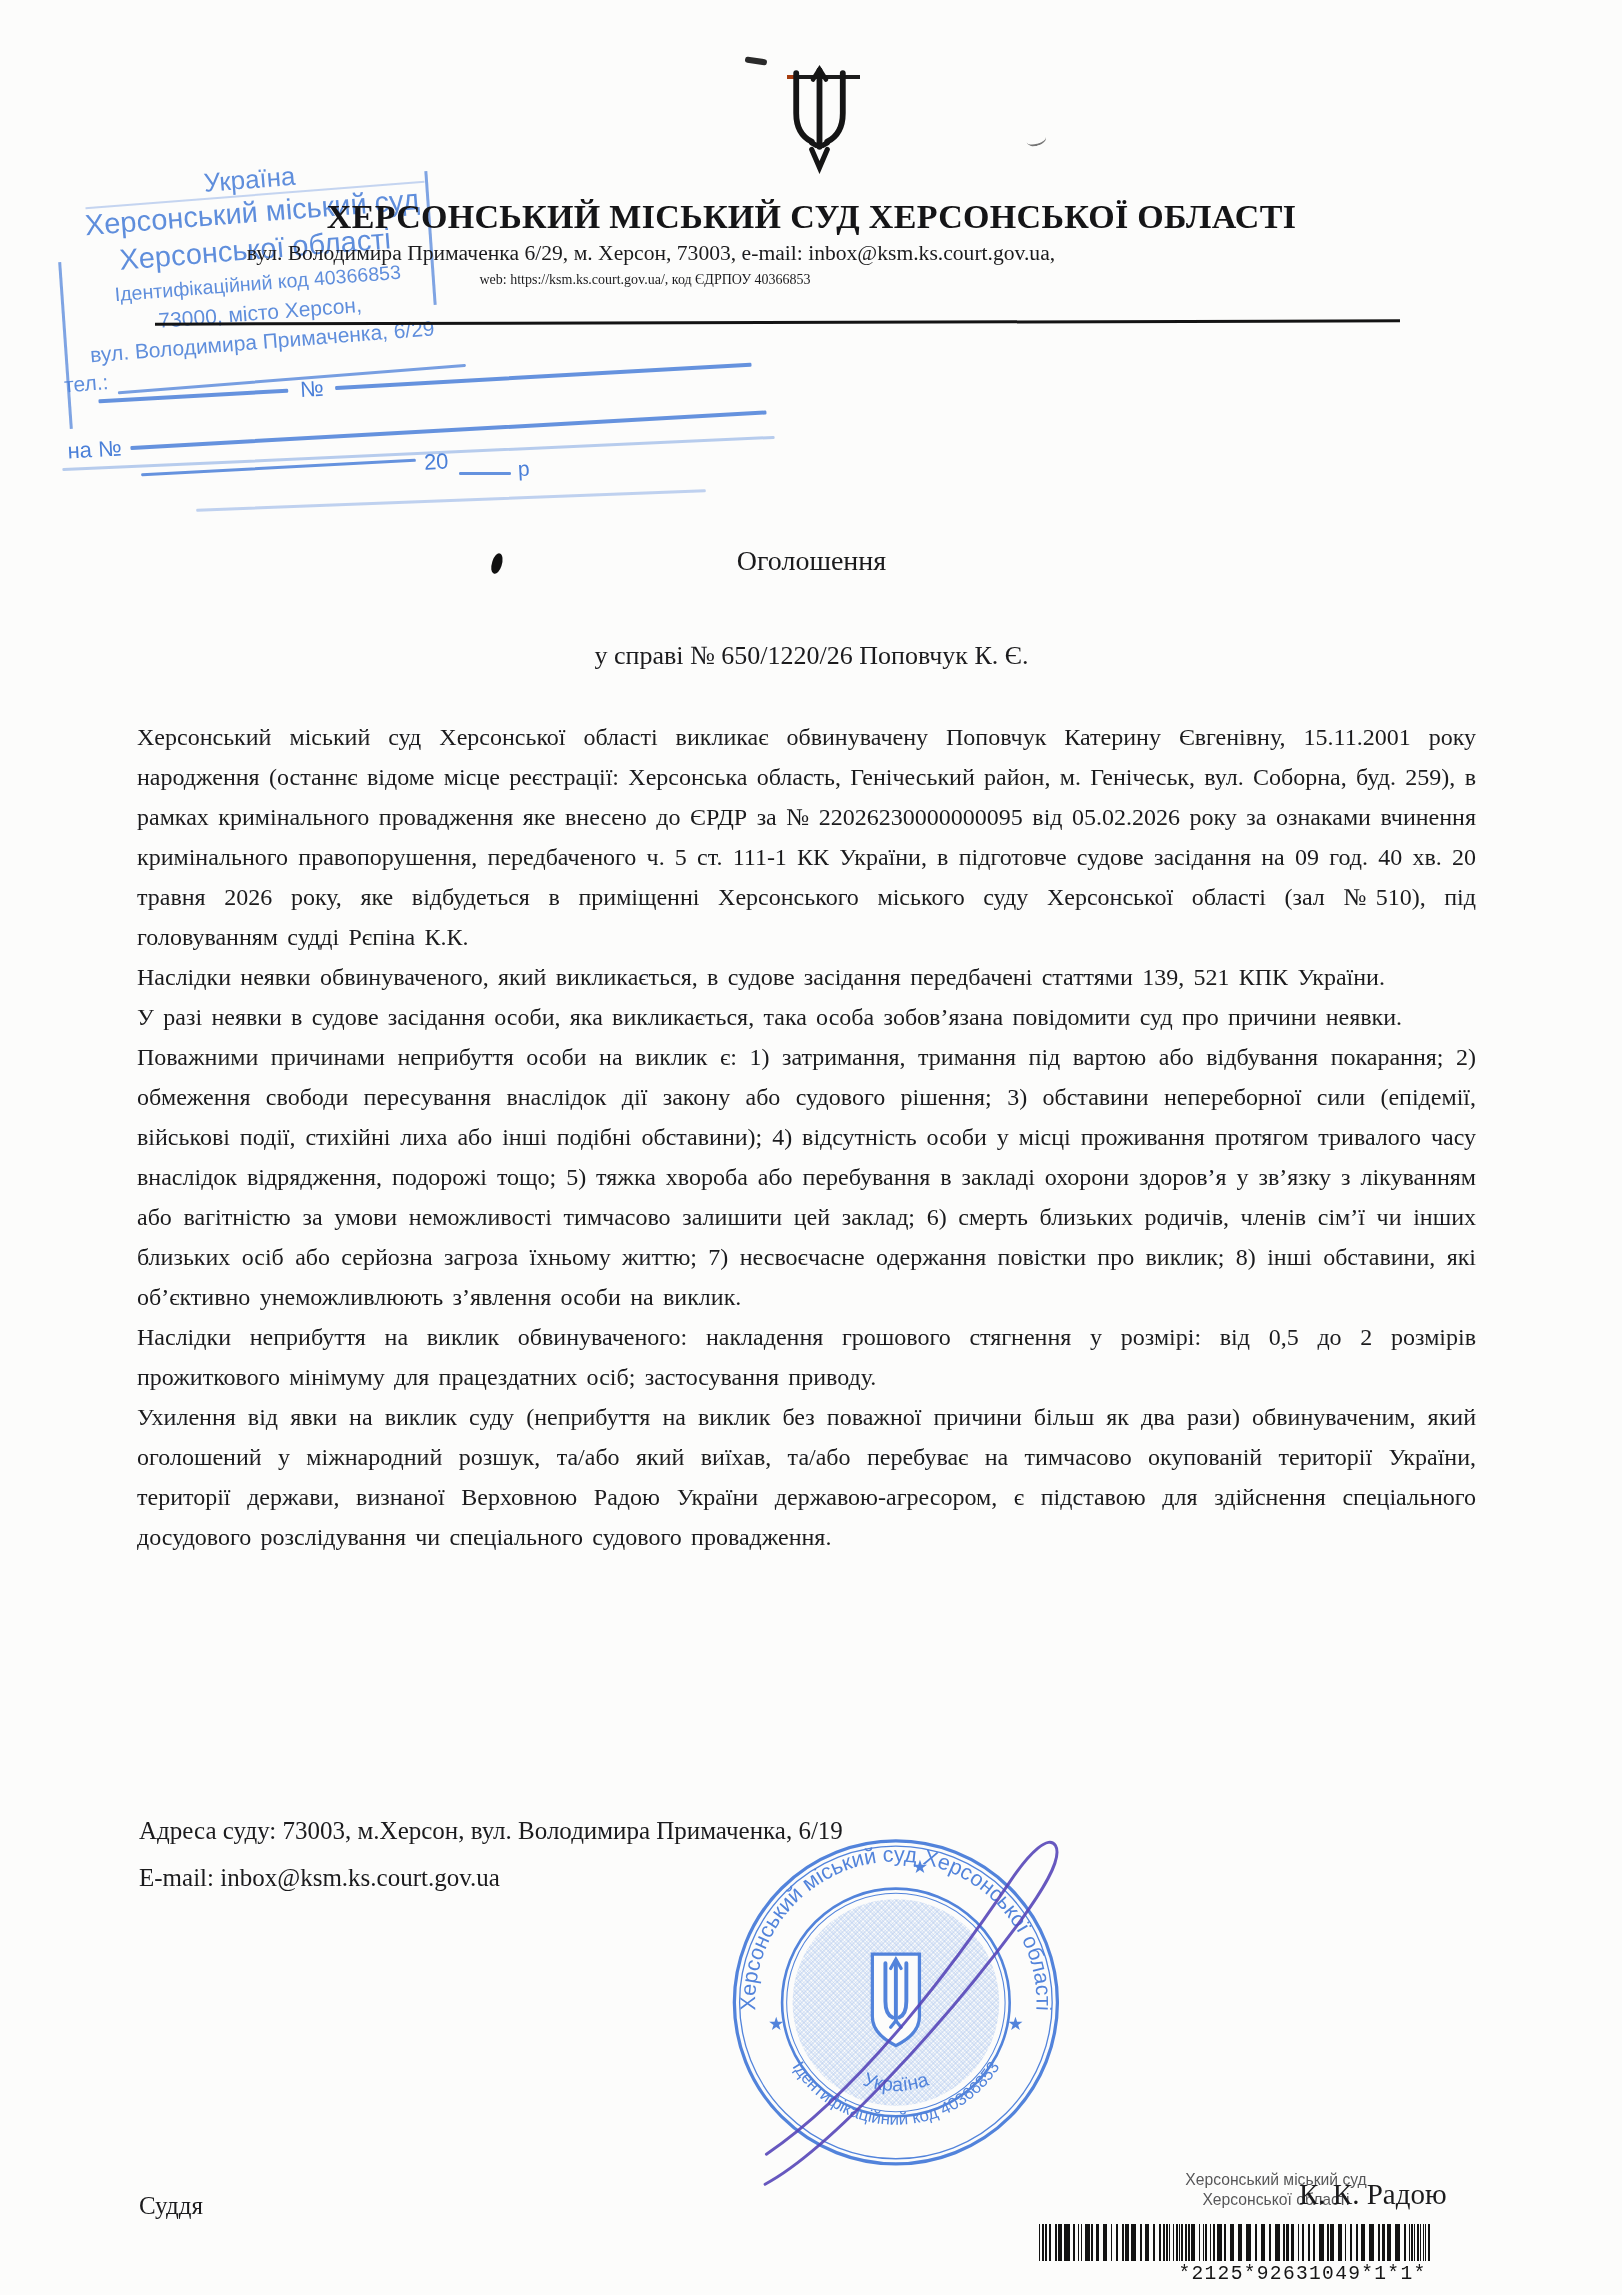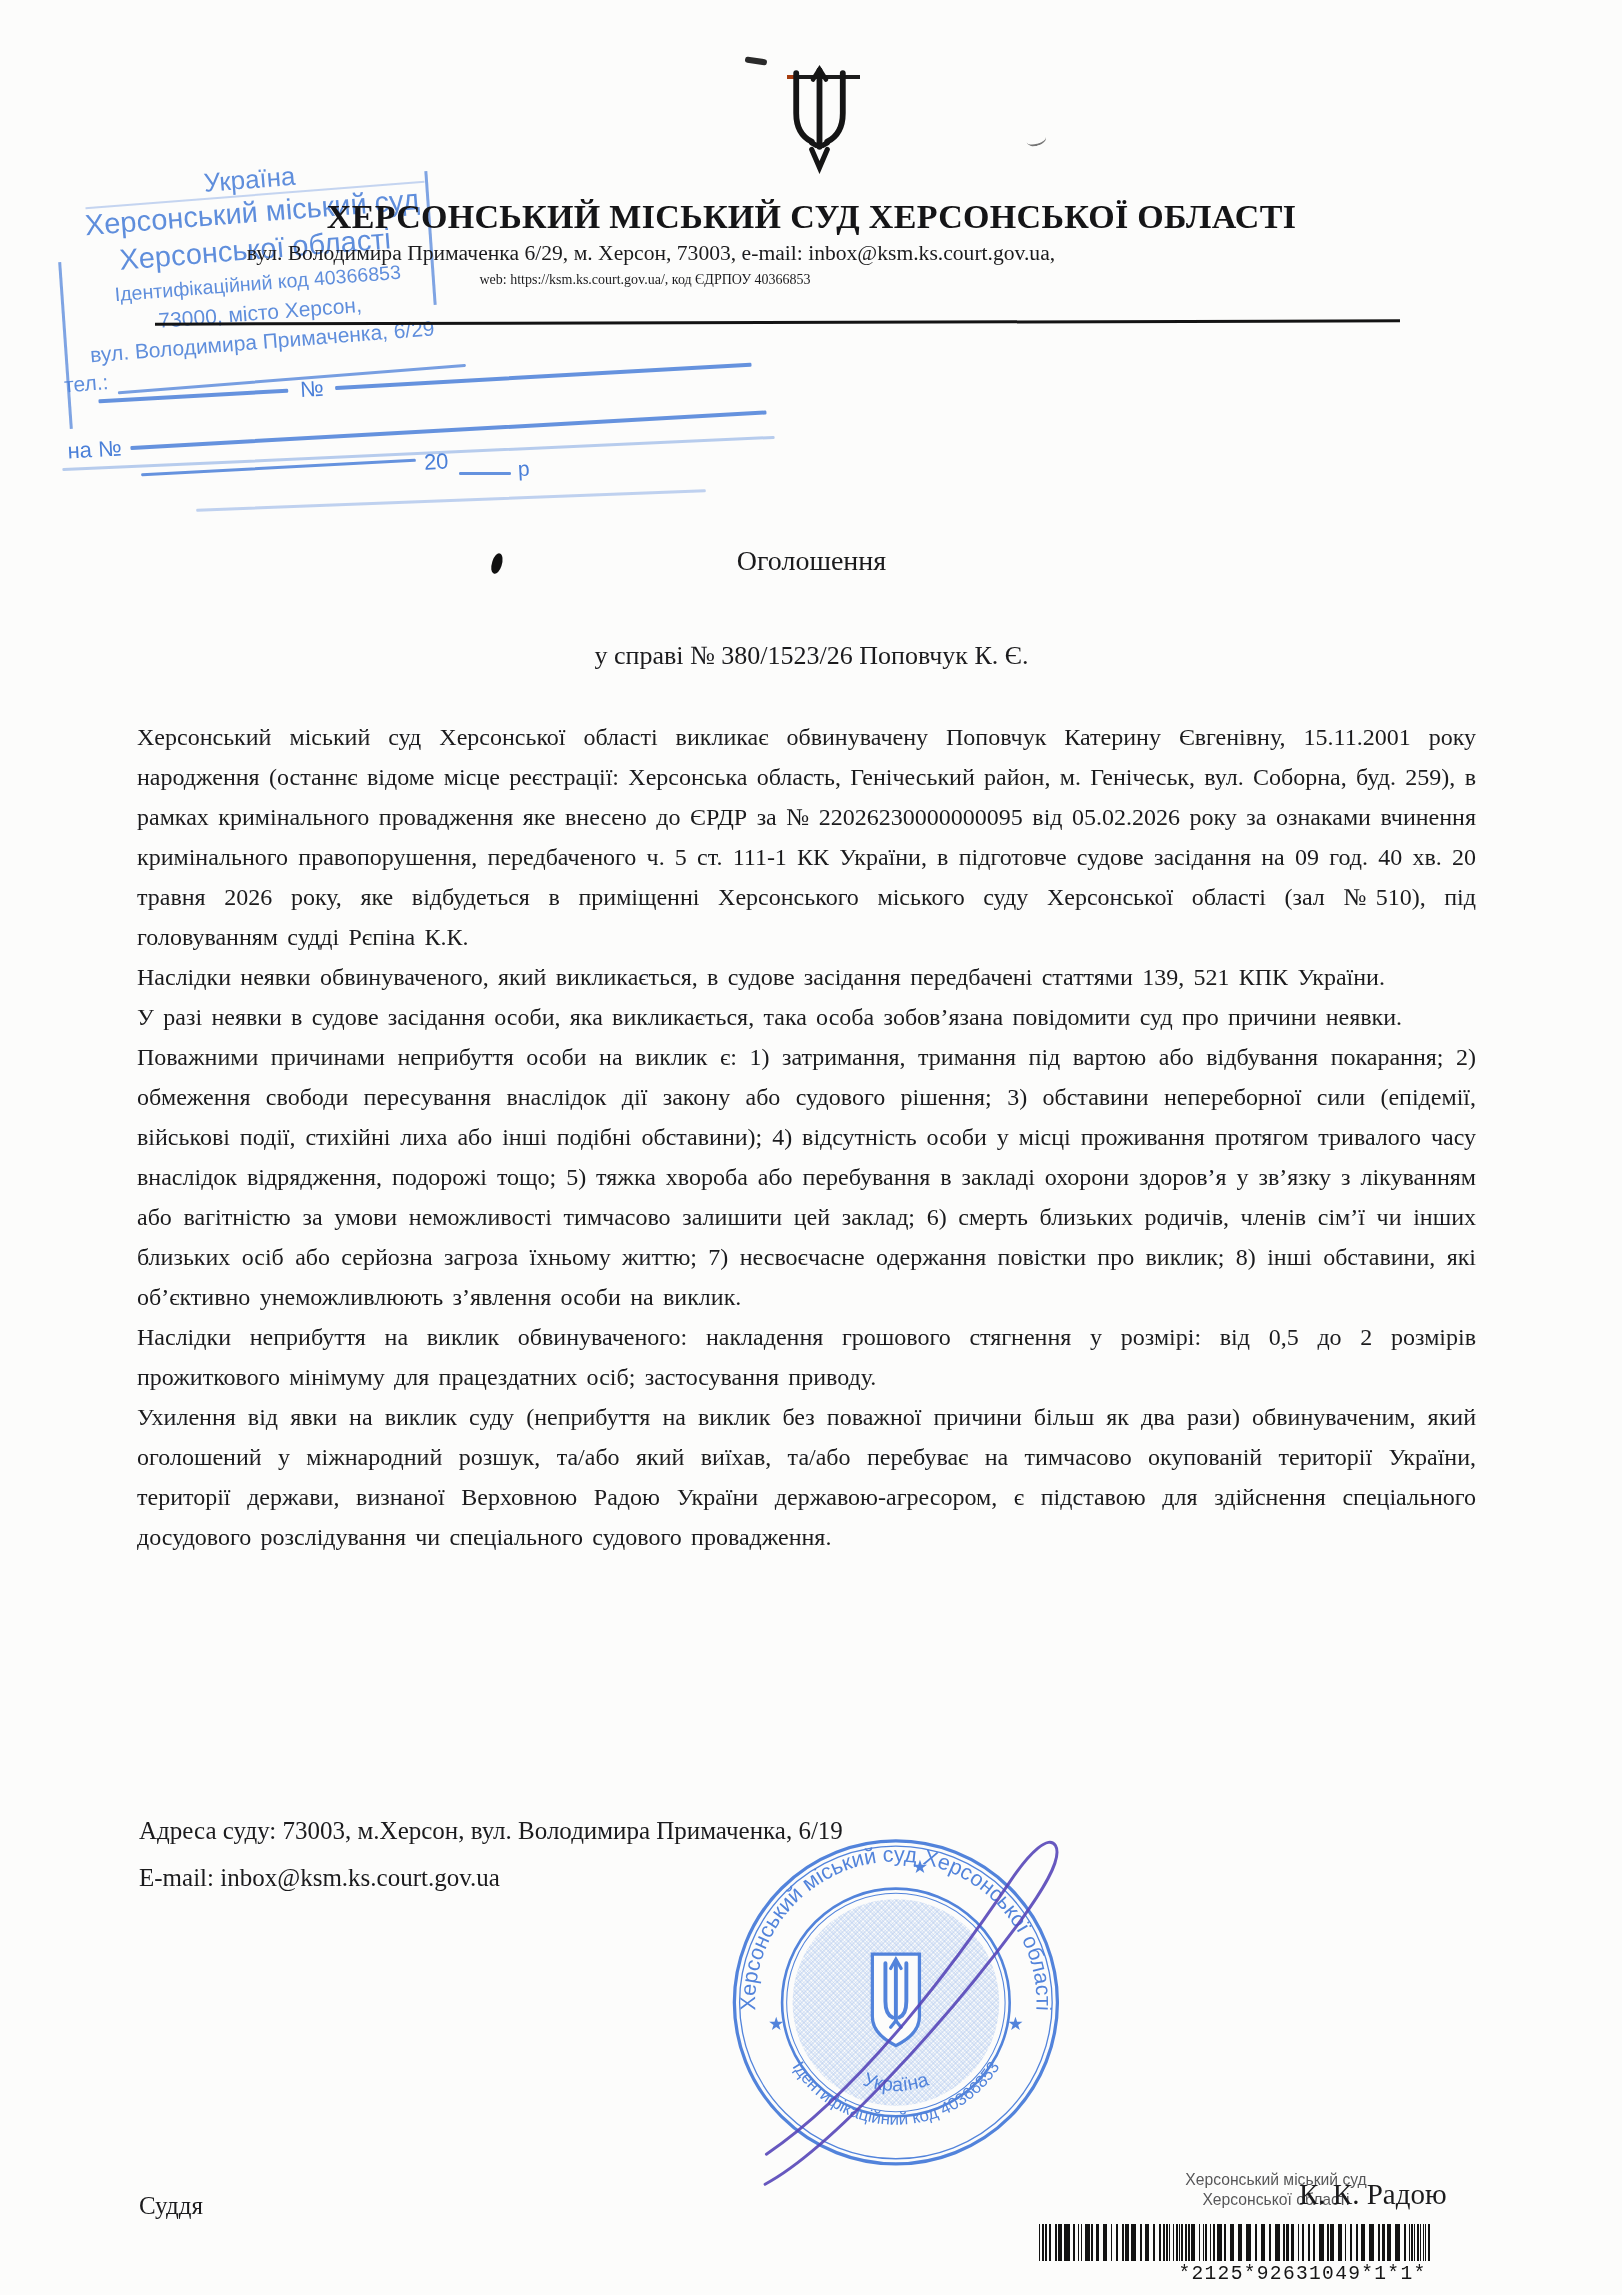--- a/index.html
+++ b/index.html
@@ -119,21 +119,21 @@
     </g>
   </svg>
 
   <div class="court-title">ХЕРСОНСЬКИЙ МІСЬКИЙ СУД ХЕРСОНСЬКОЇ ОБЛАСТІ</div>
   <div class="addr1">вул. Володимира Примаченка  6/29, м. Херсон, 73003, e-mail: inbox@ksm.ks.court.gov.ua,</div>
   <div class="addr2">web: https://ksm.ks.court.gov.ua/, код ЄДРПОУ 40366853</div>
   <div class="hrule"></div>
 
 
   <div class="ann-title">Оголошення</div>
-  <div class="case-line">у справі № 380/1523/26 Поповчук К. Є.</div>
+  <div class="case-line">у справі № 650/1220/26 Поповчук К. Є.</div>
 
   <div class="bodytext">
       <p>Херсонський міський суд Херсонської області викликає обвинувачену Поповчук Катерину Євгенівну, 15.11.2001 року народження (останнє відоме місце реєстрації: Херсонська область, Генічеський район, м. Генічеськ, вул. Соборна, буд. 259), в рамках кримінального провадження яке внесено до ЄРДР за № 22026230000000095 від 05.02.2026 року за ознаками вчинення кримінального правопорушення, передбаченого ч. 5 ст. 111-1 КК України, в підготовче судове засідання на 09 год. 40 хв. 20 травня 2026 року, яке відбудеться в приміщенні Херсонського міського суду Херсонської області (зал №510), під головуванням судді Рєпіна К.К.</p>
       <p>Наслідки неявки обвинуваченого, який викликається, в судове засідання передбачені статтями 139, 521 КПК України.</p>
       <p>У разі неявки в судове засідання особи, яка викликається, така особа зобов’язана повідомити суд про причини неявки.</p>
       <p>Поважними причинами неприбуття особи на виклик є: 1) затримання, тримання під вартою або відбування покарання; 2) обмеження свободи пересування внаслідок дії закону або судового рішення; 3) обставини непереборної сили (епідемії, військові події, стихійні лиха або інші подібні обставини); 4) відсутність особи у місці проживання протягом тривалого часу внаслідок відрядження, подорожі тощо; 5) тяжка хвороба або перебування в закладі охорони здоров’я у зв’язку з лікуванням або вагітністю за умови неможливості тимчасово залишити цей заклад; 6) смерть близьких родичів, членів сім’ї чи інших близьких осіб або серйозна загроза їхньому життю; 7) несвоєчасне одержання повістки про виклик; 8) інші обставини, які об’єктивно унеможливлюють з’явлення особи на виклик.</p>
       <p>Наслідки неприбуття на виклик обвинуваченого: накладення грошового стягнення у розмірі: від 0,5 до 2 розмірів прожиткового мінімуму для працездатних осіб; застосування приводу.</p>
       <p>Ухилення від явки на виклик суду (неприбуття на виклик без поважної причини більш як два рази) обвинуваченим, який оголошений у міжнародний розшук, та/або який виїхав, та/або перебуває на тимчасово окупованій території України, території держави, визнаної Верховною Радою України державою-агресором, є підставою для здійснення спеціального досудового розслідування чи спеціального судового провадження.</p>
     </div>
 

